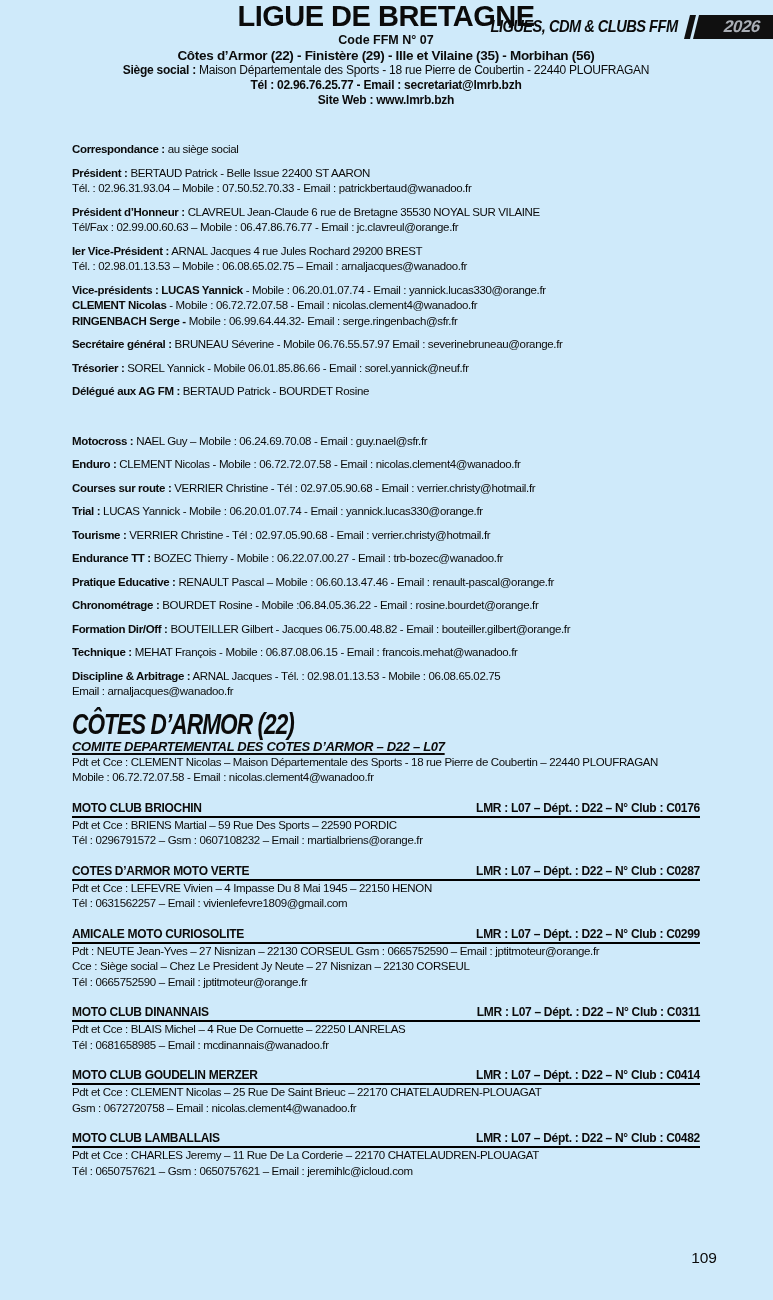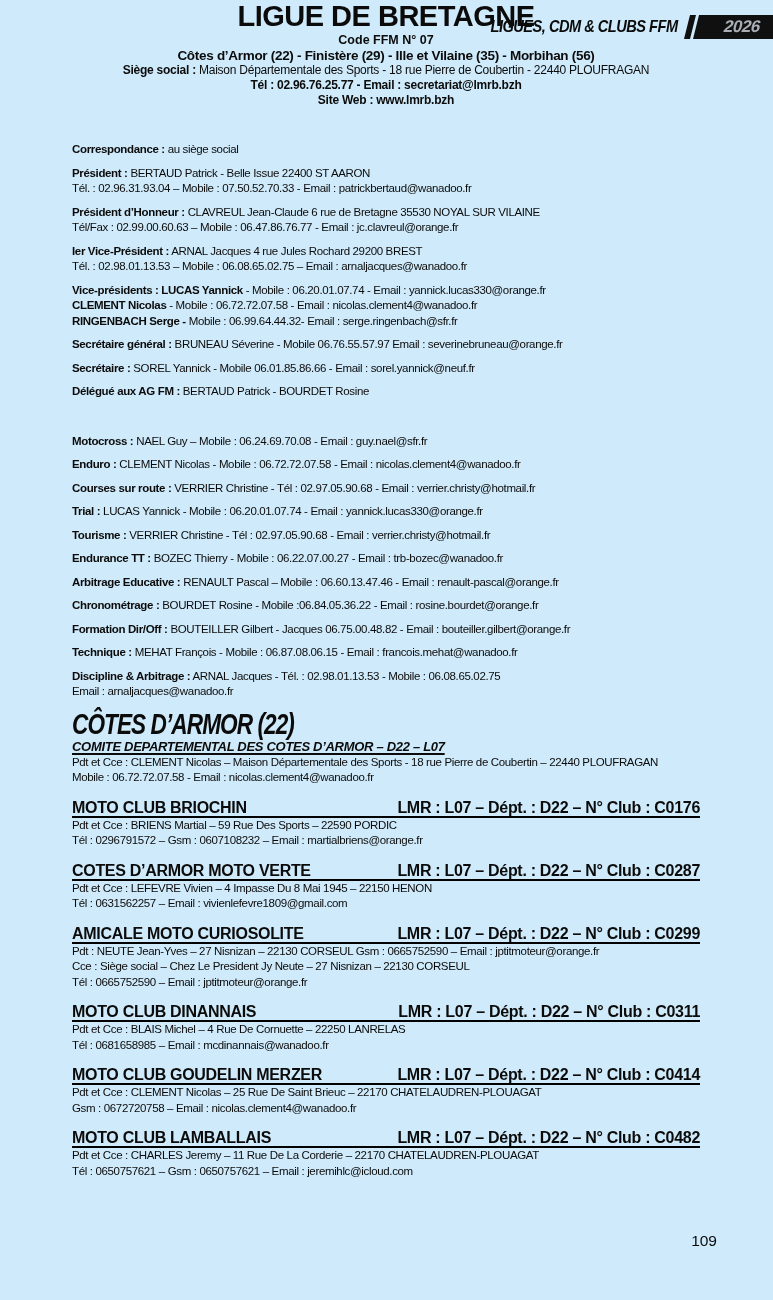--- a/index.html
+++ b/index.html
@@ -62,23 +62,23 @@
     white-space:nowrap;
     font-style:italic;
   }
 
   
   .club { margin-top:15px; }
   .club-head {
     display:flex; justify-content:space-between; align-items:baseline;
     border-bottom:2px solid #000; padding-bottom:1px; line-height:14px;
   }
-  .club-name, .club-info { font-weight:bold; font-size:16px; letter-spacing:-0.3px; white-space:nowrap; }
-
-  .page-num { position:absolute; right:56px; bottom:50px; font-size:15.5px; letter-spacing:0; }
+  .club-name, .club-info { font-weight:bold; font-size:12px; letter-spacing:-0.3px; white-space:nowrap; }
+
+  .page-num { position:absolute; right:56px; bottom:33px; font-size:15.5px; letter-spacing:0; }
 </style>
 </head>
 <body>
 
 <div class="page">
 
   <div class="banner">
     <span class="banner-title">LIGUES, CDM &amp; CLUBS FFM</span>
     <span class="year-box">
       <span class="slash"></span>
@@ -112,41 +112,41 @@
       <div class="bline"><b></b><span>Tél. : 02.98.01.13.53 – Mobile : 06.08.65.02.75 – Email : arnaljacques@wanadoo.fr</span></div>
 
       <div class="bline para"><b>Vice-présidents : LUCAS Yannick</b><span> - Mobile : 06.20.01.07.74 - Email : yannick.lucas330@orange.fr</span></div>
 
       <div class="bline"><b>CLEMENT Nicolas</b><span> - Mobile : 06.72.72.07.58 - Email : nicolas.clement4@wanadoo.fr</span></div>
 
       <div class="bline"><b>RINGENBACH Serge -</b><span> Mobile : 06.99.64.44.32- Email : serge.ringenbach@sfr.fr</span></div>
 
       <div class="bline para"><b>Secrétaire général :</b><span> BRUNEAU Séverine - Mobile 06.76.55.57.97 Email : severinebruneau@orange.fr</span></div>
 
-      <div class="bline para"><b>Secrétaire :</b><span> SOREL Yannick - Mobile 06.01.85.86.66 - Email : sorel.yannick@neuf.fr</span></div>
+      <div class="bline para"><b>Trésorier :</b><span> SOREL Yannick - Mobile 06.01.85.86.66 - Email : sorel.yannick@neuf.fr</span></div>
 
       <div class="bline para"><b>Délégué aux AG FM :</b><span> BERTAUD Patrick - BOURDET Rosine</span></div>
     </div>
 
 
   <div class="commissions">
 
       <div class="bline para"><b>Motocross :</b><span> NAEL Guy – Mobile : 06.24.69.70.08 - Email : guy.nael@sfr.fr</span></div>
 
       <div class="bline para"><b>Enduro :</b><span> CLEMENT Nicolas - Mobile : 06.72.72.07.58 - Email : nicolas.clement4@wanadoo.fr</span></div>
 
       <div class="bline para"><b>Courses sur route :</b><span> VERRIER Christine - Tél : 02.97.05.90.68 - Email : verrier.christy@hotmail.fr</span></div>
 
       <div class="bline para"><b>Trial :</b><span> LUCAS Yannick - Mobile : 06.20.01.07.74 - Email : yannick.lucas330@orange.fr</span></div>
 
       <div class="bline para"><b>Tourisme :</b><span> VERRIER Christine - Tél : 02.97.05.90.68 - Email : verrier.christy@hotmail.fr</span></div>
 
       <div class="bline para"><b>Endurance TT :</b><span> BOZEC Thierry - Mobile : 06.22.07.00.27 - Email : trb-bozec@wanadoo.fr</span></div>
 
-      <div class="bline para"><b>Arbitrage Educative :</b><span> RENAULT Pascal – Mobile : 06.60.13.47.46 - Email : renault-pascal@orange.fr</span></div>
+      <div class="bline para"><b>Pratique Educative :</b><span> RENAULT Pascal – Mobile : 06.60.13.47.46 - Email : renault-pascal@orange.fr</span></div>
 
       <div class="bline para"><b>Chronométrage :</b><span> BOURDET Rosine - Mobile :06.84.05.36.22 - Email : rosine.bourdet@orange.fr</span></div>
 
       <div class="bline para"><b>Formation Dir/Off :</b><span> BOUTEILLER Gilbert - Jacques 06.75.00.48.82 - Email : bouteiller.gilbert@orange.fr</span></div>
 
       <div class="bline para"><b>Technique :</b><span> MEHAT François - Mobile : 06.87.08.06.15 - Email : francois.mehat@wanadoo.fr</span></div>
 
       <div class="bline para"><b>Discipline &amp; Arbitrage :</b><span> ARNAL Jacques - Tél. : 02.98.01.13.53 - Mobile : 06.08.65.02.75</span></div>
 
       <div class="bline"><b></b><span>Email : arnaljacques@wanadoo.fr</span></div>

